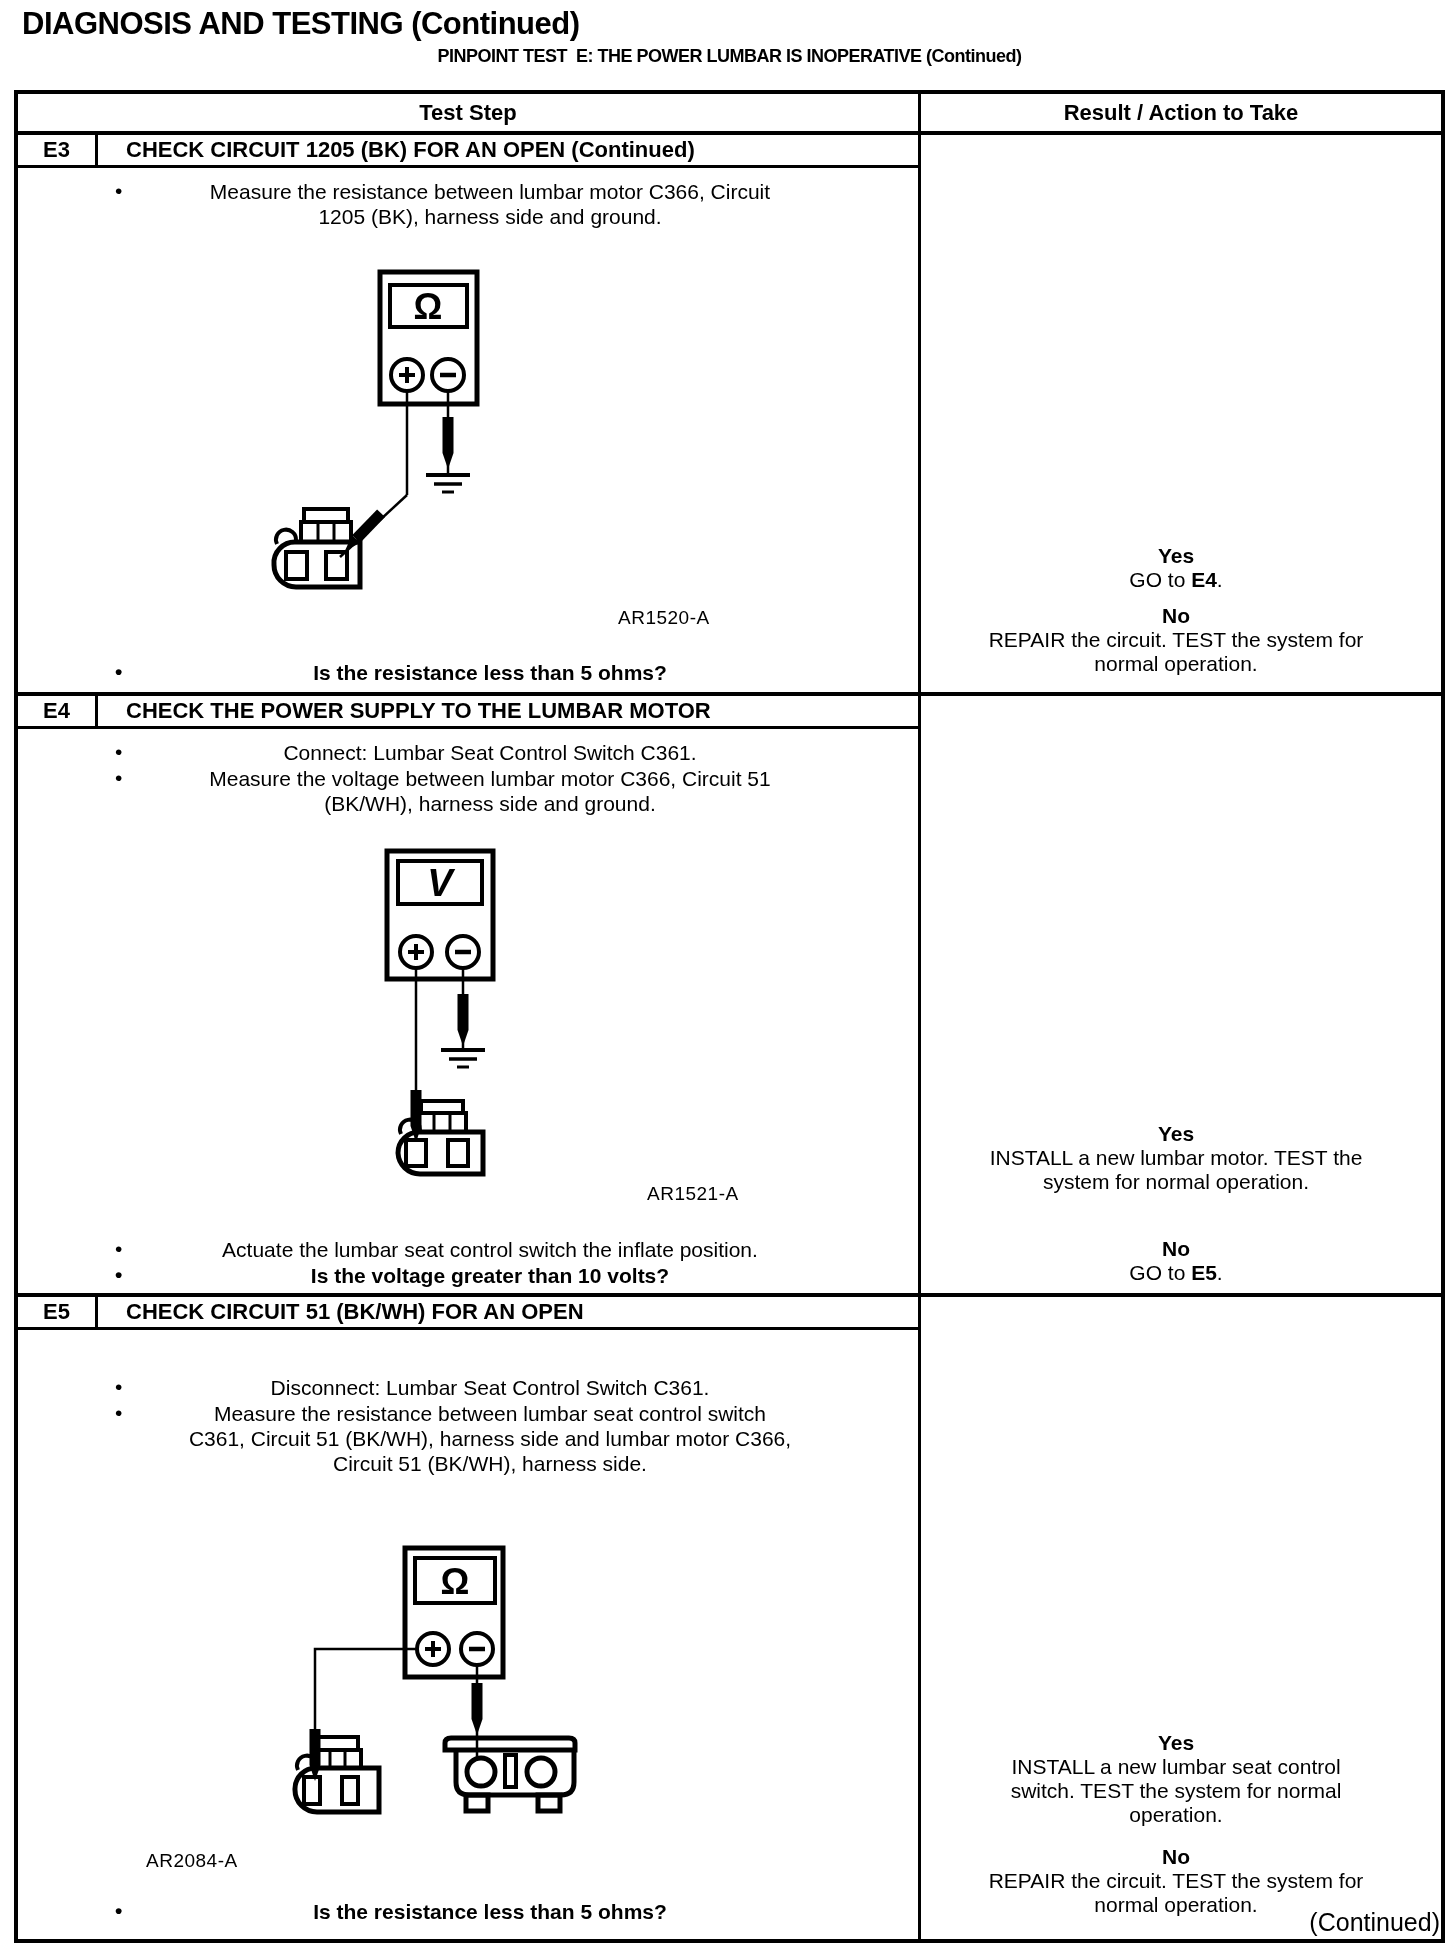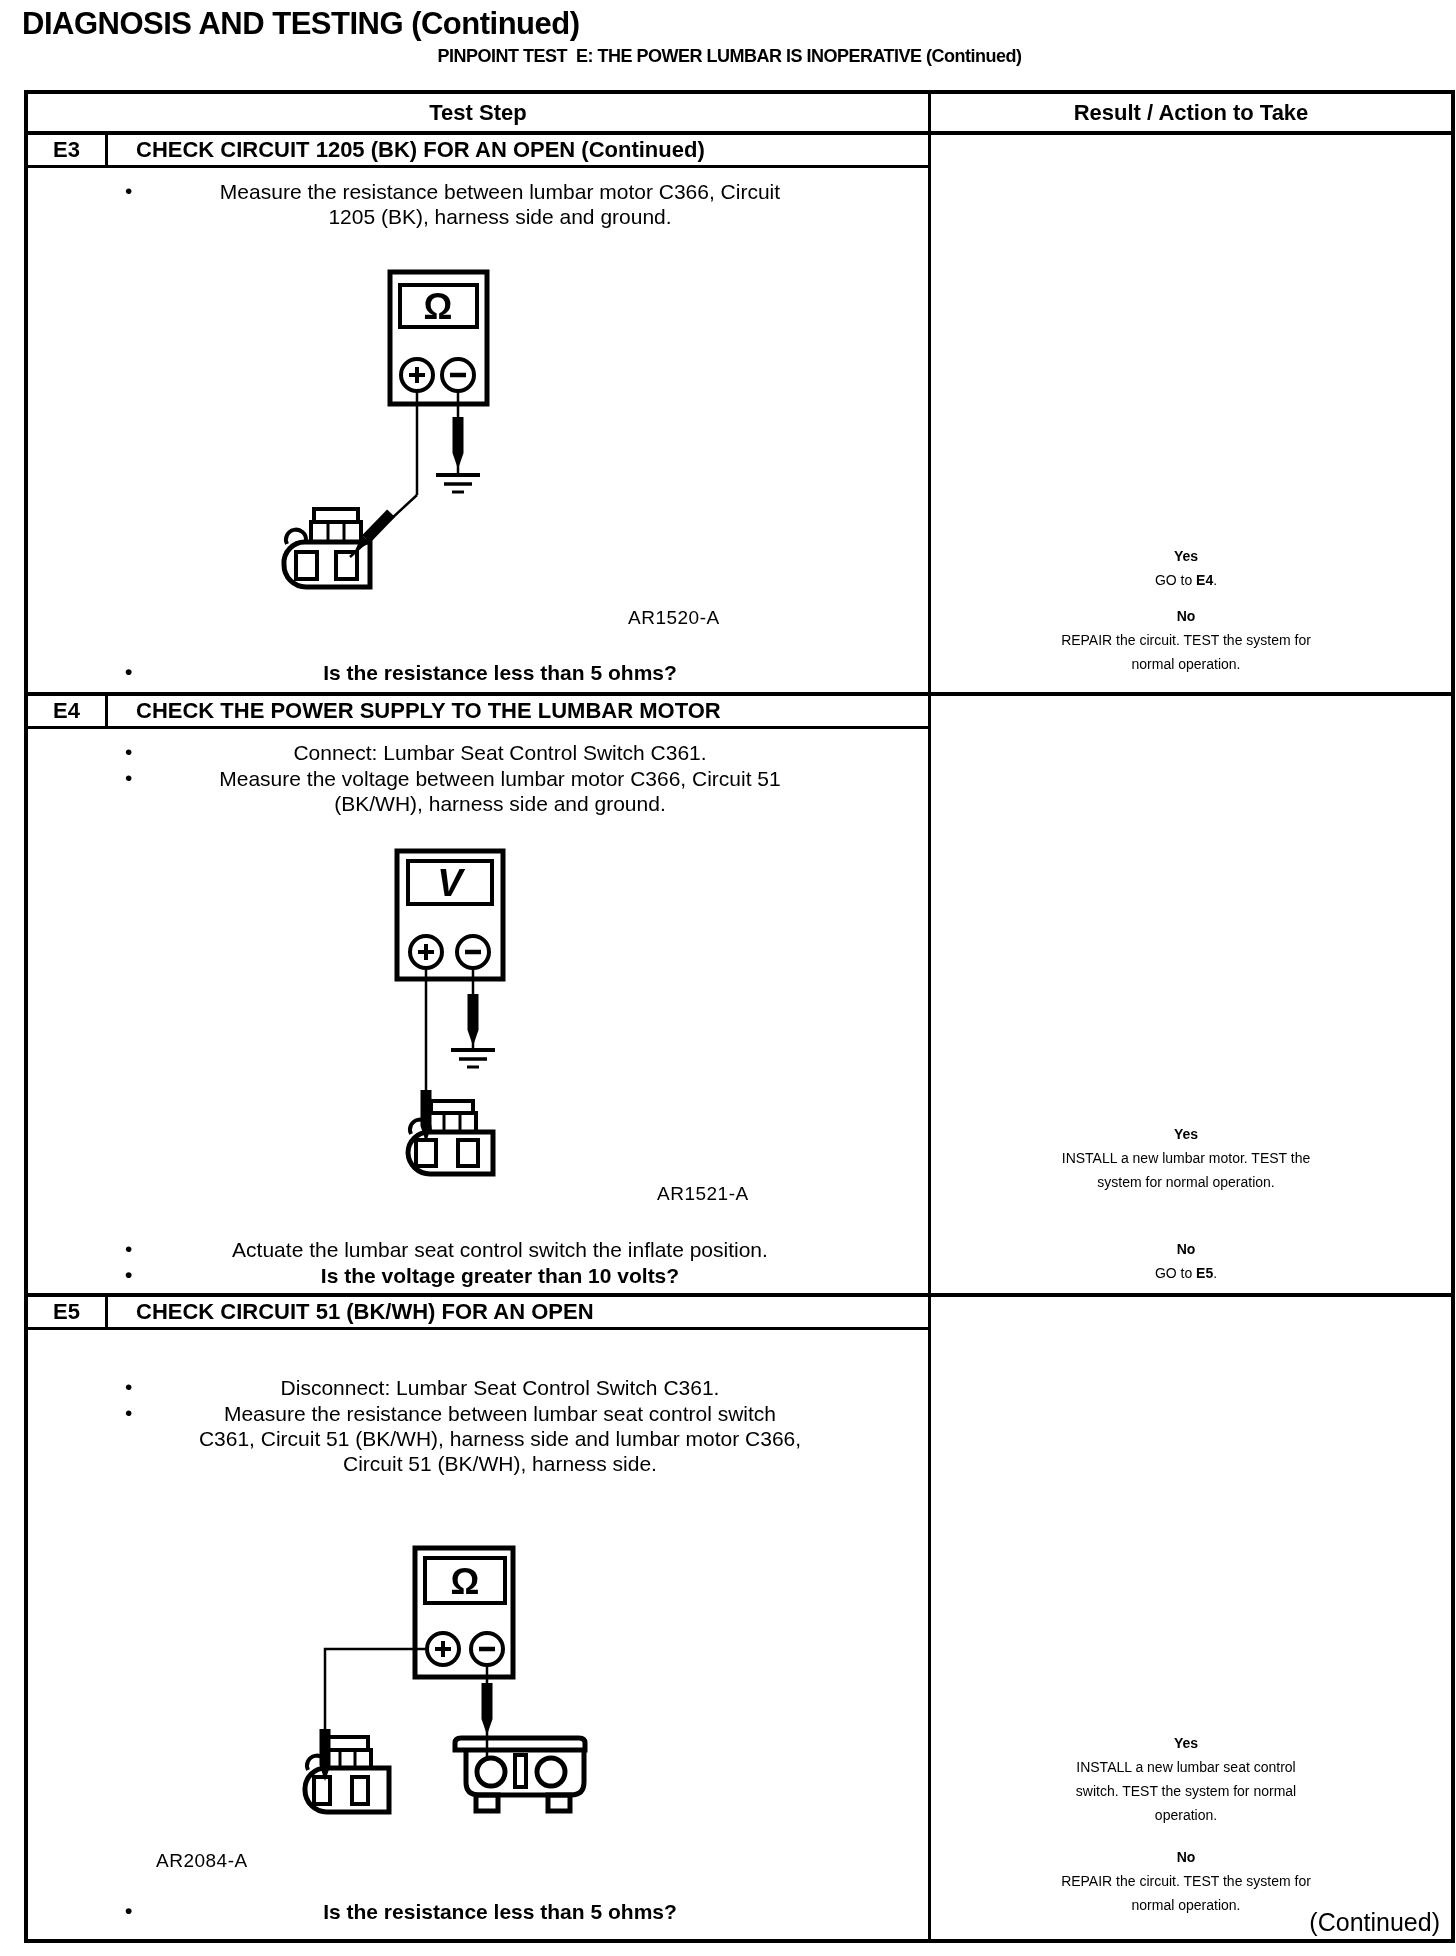--- a/index.html
+++ b/index.html
@@ -16,38 +16,38 @@
     position:absolute; left:22px; top:6px;
     font-size:31px; font-weight:bold; letter-spacing:-0.5px;
   }
   .table-title {
     position:absolute; left:14px; top:46px; width:1431px;
     text-align:center; font-size:18px; font-weight:bold;
     white-space:pre; letter-spacing:-0.5px;
   }
 
   .pp-table {
-    position:absolute; left:24px; top:90px; width:1431px;
+    position:absolute; left:14px; top:90px; width:1431px;
     border:4px solid #000; background:#fff;
   }
   .thead { display:flex; height:41px; border-bottom:4px solid #000; }
   .thead .th {
     display:flex; align-items:center; justify-content:center;
     font-size:22px; font-weight:bold;
   }
   .thead .th.left { width:900px; }
   .thead .th.right { flex:1; border-left:3px solid #000; }
 
   .step { display:flex;text-align:center; }
   .step + .step { border-top:4px solid #000; }
   .cell-left { width:900px; }
   .cell-right {
     flex:1; border-left:3px solid #000;
     display:flex; flex-direction:column; justify-content:flex-end;
-    padding:0 19px 16px 9px; font-size:14px; line-height:24px;
+    padding:0 19px 16px 9px; font-size:21px; line-height:24px;
   }
   .cell-right.pb8 { padding-bottom:8px; }
   .cell-right.pb22 { padding-bottom:22px; }
 
   .step-header { display:flex; height:33px; border-bottom:3px solid #000; align-items:stretch; }
   .step-id {
     width:80px; border-right:3px solid #000;
     display:flex; align-items:center; justify-content:center;
     font-size:22px; font-weight:bold;
   }

